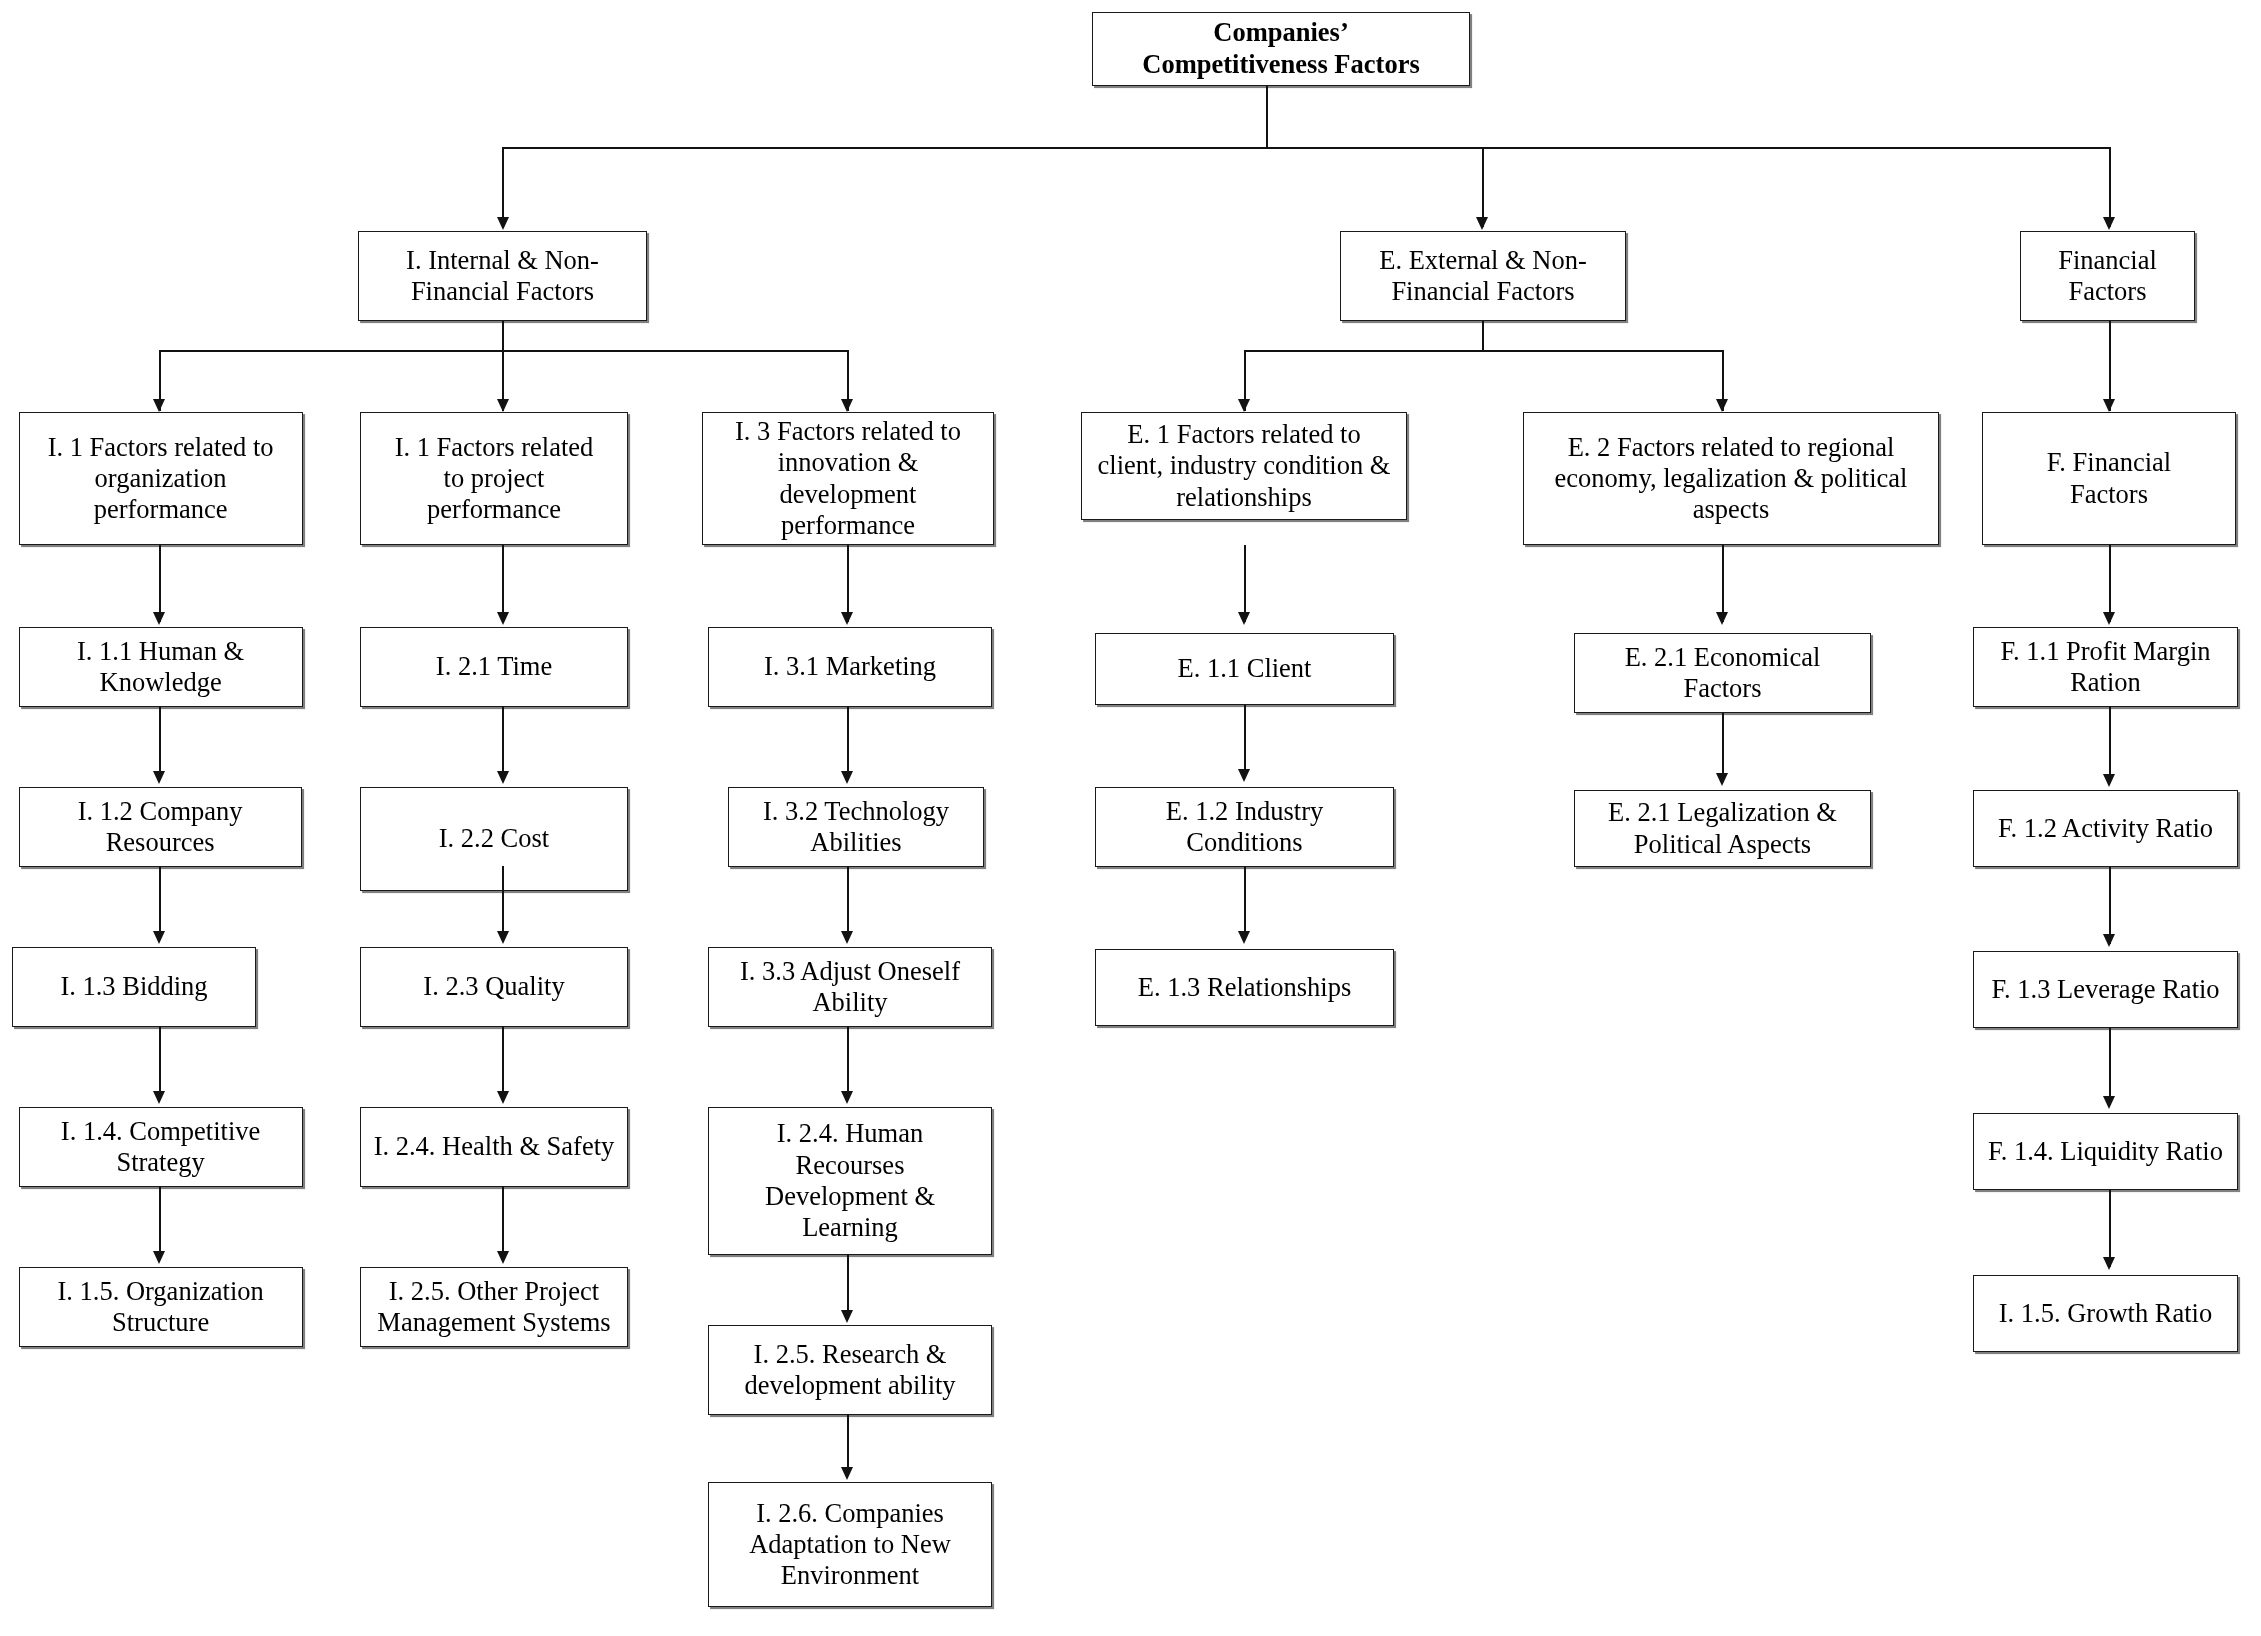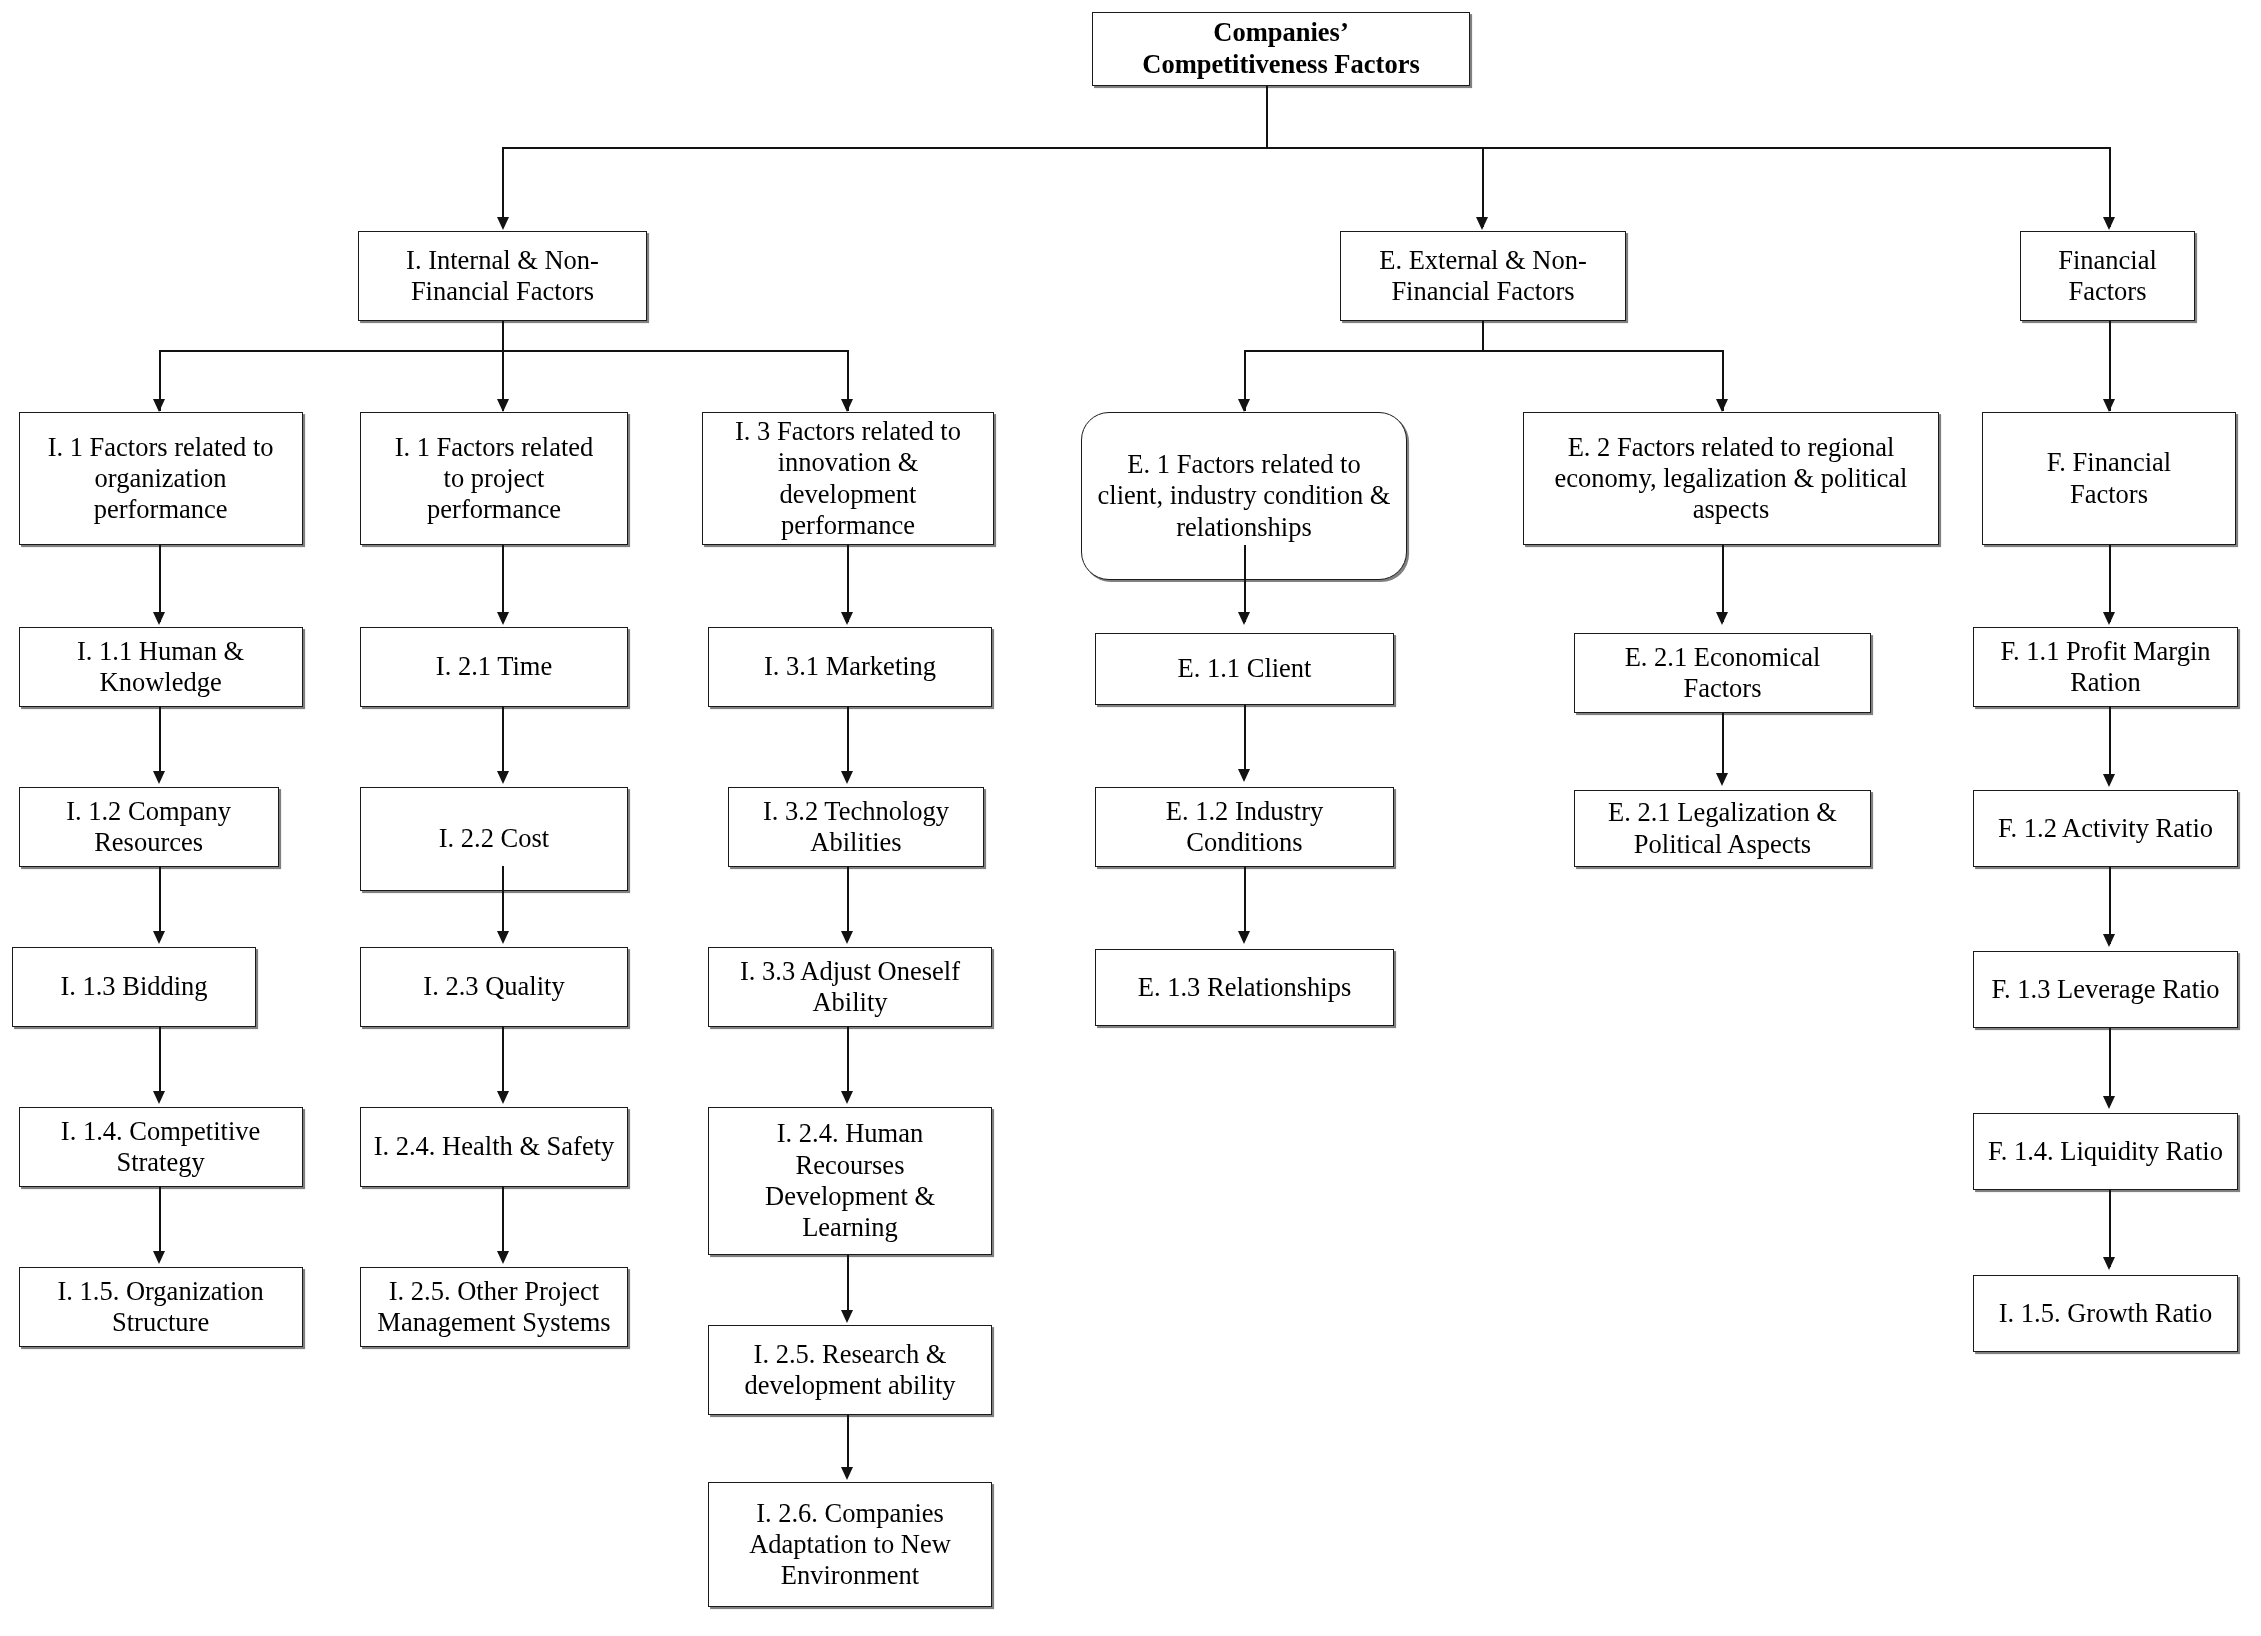--- a/index.html
+++ b/index.html
@@ -98,21 +98,21 @@
   <div class="node" style="left:360px;top:412px;width:268px;height:133px;align-items:center;">
     <span>I. 1 Factors related
 to project
 performance</span>
   </div>
   <div class="node" style="left:702px;top:412px;width:292px;height:133px;">
     <span>I. 3 Factors related to
 innovation &amp; development
 performance</span>
   </div>
-  <div class="node" style="left:1081px;top:412px;width:326px;height:168px;border-radius:28px;">
+  <div class="node" style="left:1081px;top:412px;width:326px;height:108px;">
     <span>E. 1 Factors related to
 client, industry condition &amp;
 relationships</span>
   </div>
   <div class="node" style="left:1523px;top:412px;width:416px;height:133px;">
     <span>E. 2 Factors related to regional
 economy, legalization &amp; political
 aspects</span>
   </div>
   <div class="node" style="left:1982px;top:412px;width:254px;height:133px;">
@@ -121,21 +121,21 @@
   </div>
 
   <div class="vline" style="left:159px;top:545px;height:77px;"></div>
   <div class="arrow" style="left:153px;top:612px;"></div>
   <div class="node" style="left:18.6px;top:627px;width:284px;height:80px;">
     <span>I. 1.1 Human &amp;
 Knowledge</span>
   </div>
   <div class="vline" style="left:159px;top:706px;height:74px;"></div>
   <div class="arrow" style="left:153px;top:771px;"></div>
-  <div class="node" style="left:18.6px;top:787px;width:260px;height:80px;">
+  <div class="node" style="left:18.6px;top:787px;width:283px;height:80px;">
     <span>I. 1.2 Company
 Resources</span>
   </div>
   <div class="vline" style="left:159px;top:866px;height:74px;"></div>
   <div class="arrow" style="left:153px;top:931px;"></div>
   <div class="node" style="left:12px;top:947px;width:244px;height:80px;">
     <span>I. 1.3 Bidding</span>
   </div>
   <div class="vline" style="left:159px;top:1026px;height:74px;"></div>
   <div class="arrow" style="left:153px;top:1091px;"></div>

